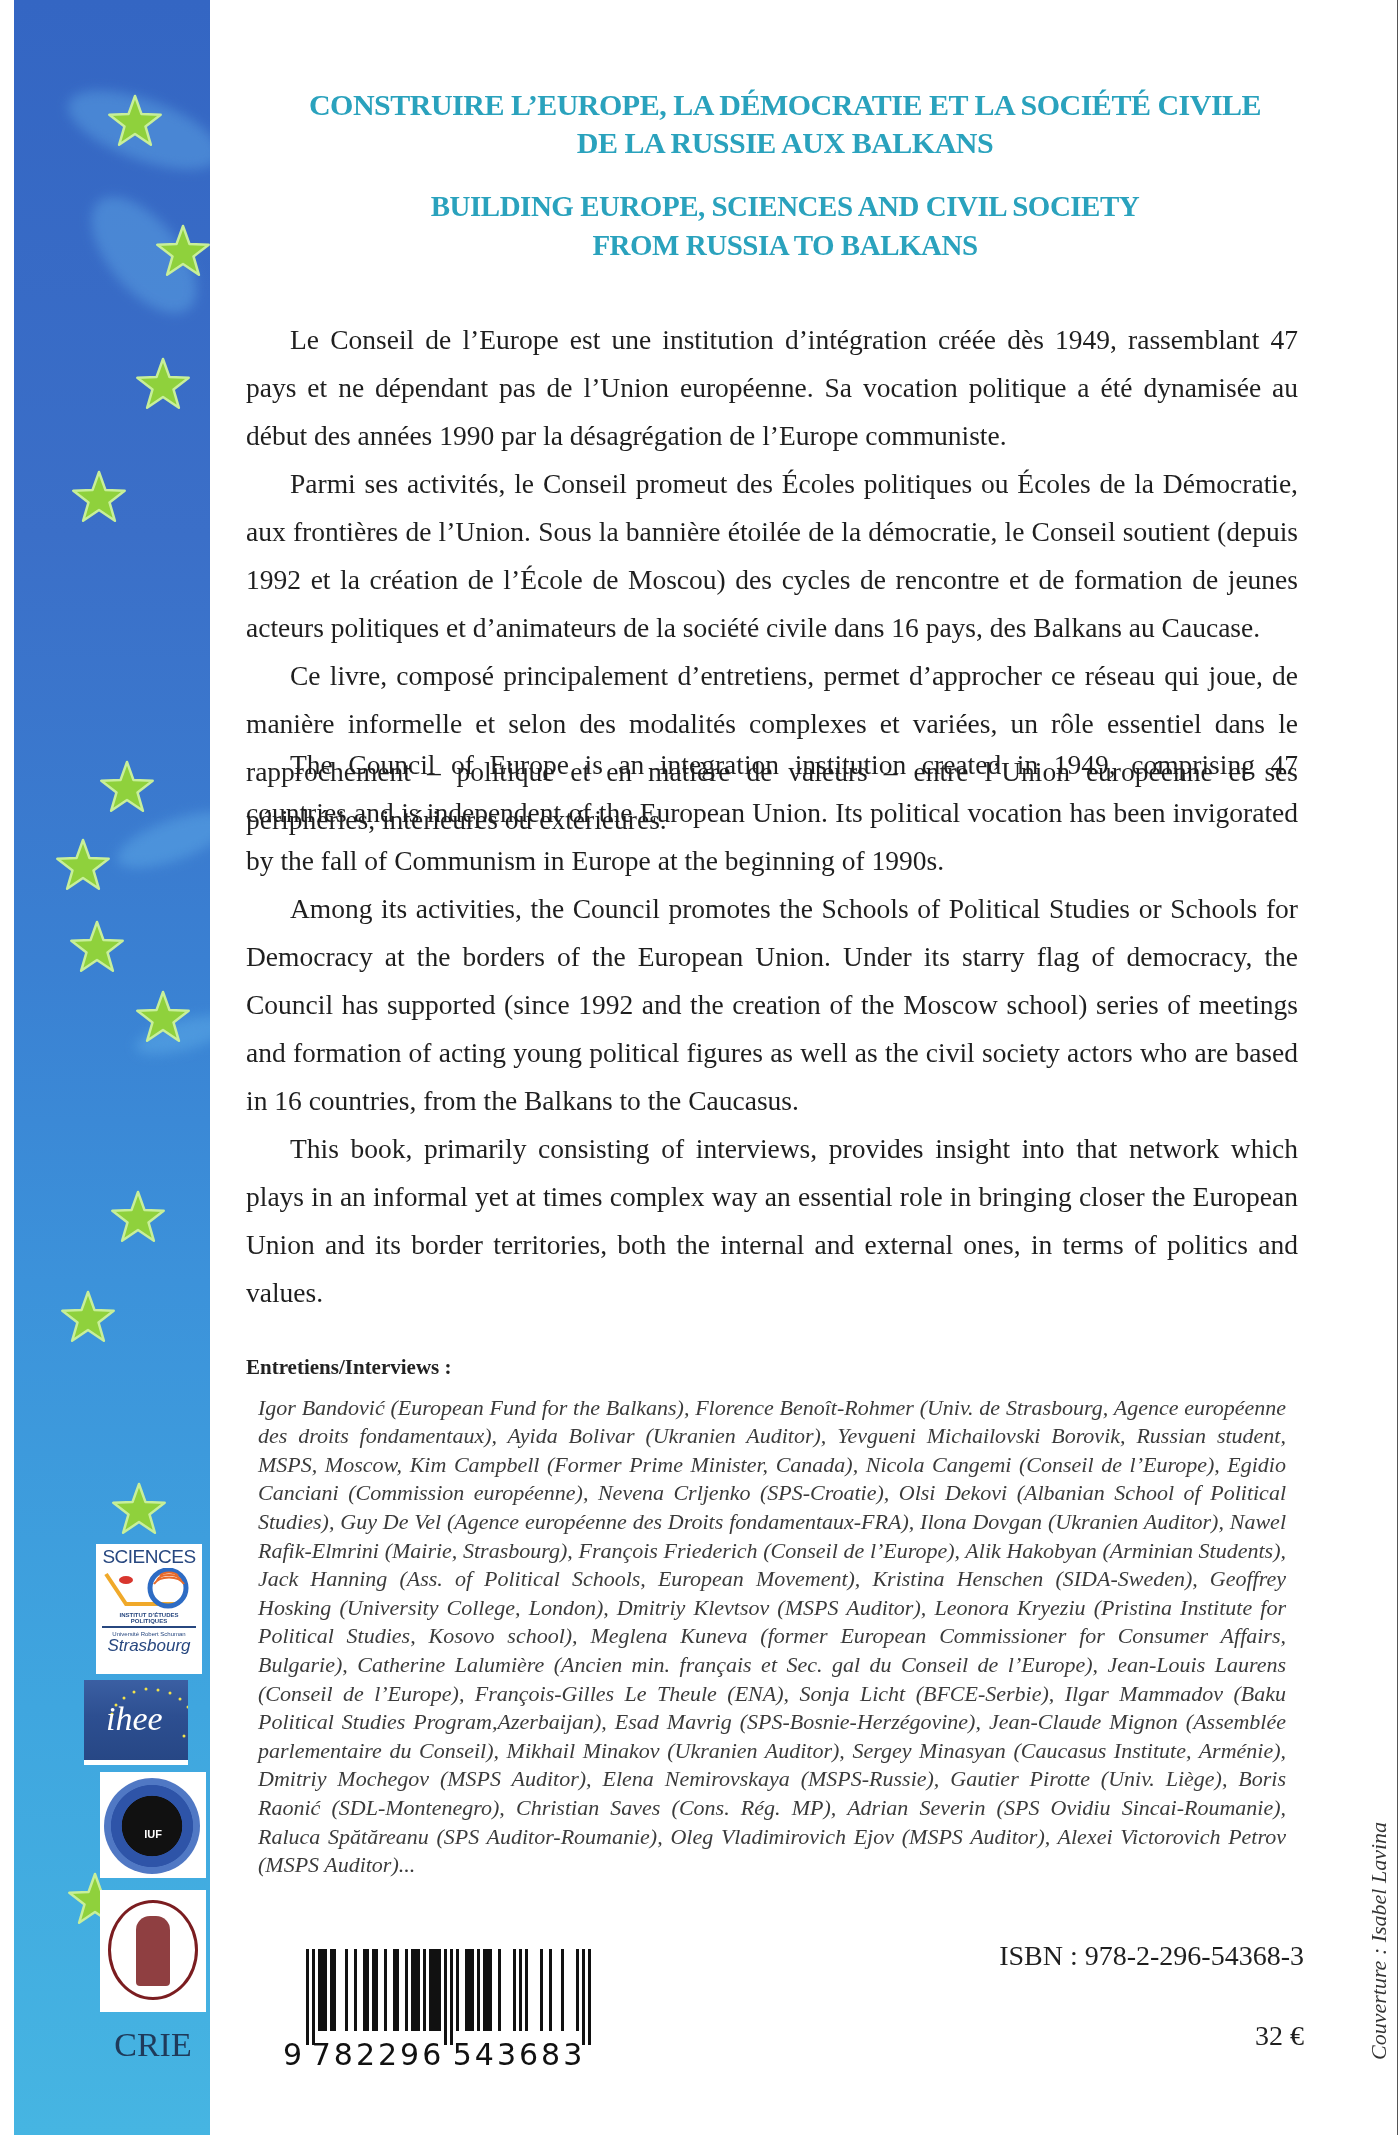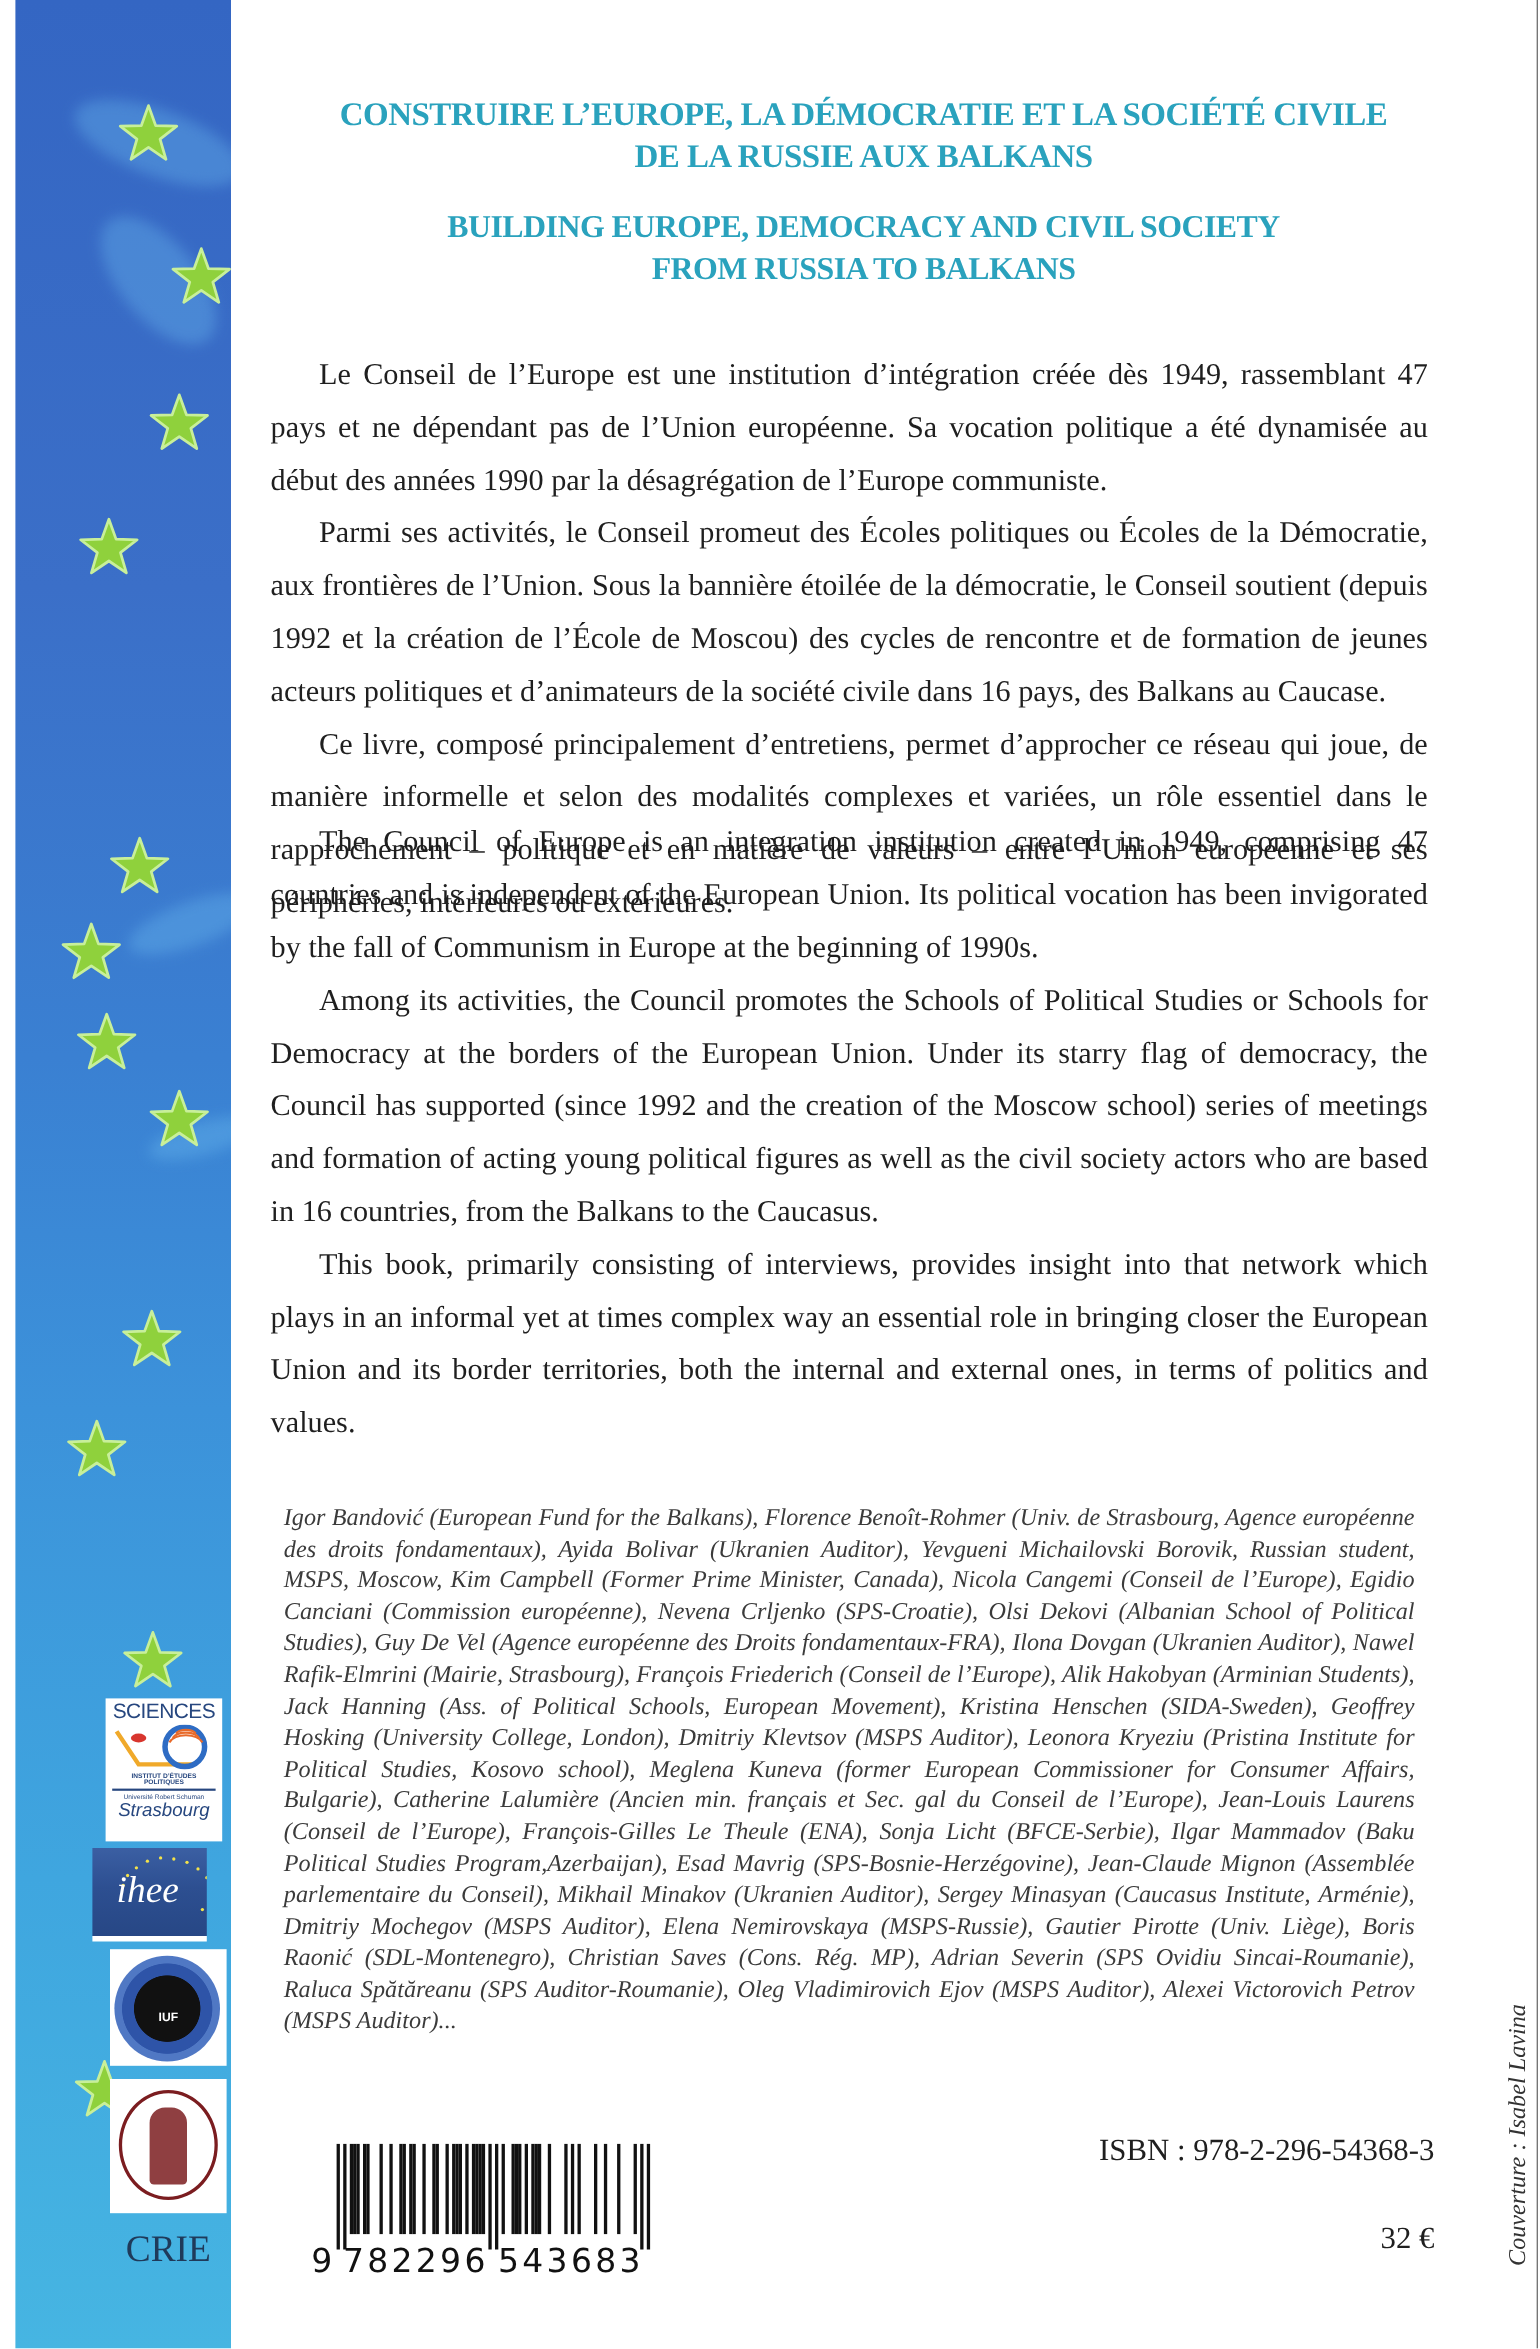--- a/index.html
+++ b/index.html
@@ -161,37 +161,38 @@
   <div class="fig"></div>
 </div>
 
 <div class="crie">CRIE</div>
 
 <div class="title-block title-fr">
   <div>CONSTRUIRE L’EUROPE, LA DÉMOCRATIE ET LA SOCIÉTÉ CIVILE</div>
   <div>DE LA RUSSIE AUX BALKANS</div>
 </div>
 <div class="title-block title-en">
-  <div>BUILDING  EUROPE, DEMOCRACY AND CIVIL SOCIETY</div>
+  <div>BUILDING  EUROPE, SCIENCES AND CIVIL SOCIETY</div>
   <div>FROM RUSSIA TO BALKANS</div>
 </div>
 
 <div class="body-block body-fr">
   <p>Le Conseil de l’Europe est une institution d’intégration créée dès 1949, rassemblant 47 pays et ne dépendant pas de l’Union européenne. Sa vocation politique a été dynamisée au début des années 1990 par la désagrégation de l’Europe communiste.</p>
   <p>Parmi ses activités, le Conseil promeut des Écoles politiques ou Écoles de la Démocratie, aux frontières de l’Union. Sous la bannière étoilée de la démocratie, le Conseil soutient (depuis 1992 et la création de l’École de Moscou) des cycles de rencontre et de formation de jeunes acteurs politiques et d’animateurs de la société civile dans 16 pays, des Balkans au Caucase.</p>
   <p>Ce livre, composé principalement d’entretiens, permet d’approcher ce réseau qui joue, de manière informelle et selon des modalités complexes et variées, un rôle essentiel dans le rapprochement – politique et en matière de valeurs – entre l’Union européenne et ses périphéries, intérieures ou extérieures.</p>
 </div>
 
 <div class="body-block body-en">
   <p>The Council of Europe is an integration institution created in 1949, comprising 47 countries and is independent of the European Union. Its political vocation has been invigorated by the fall of Communism in Europe at the beginning of 1990s.</p>
   <p>Among its activities, the Council promotes the Schools of Political Studies or Schools for Democracy at the borders of the European Union. Under its starry flag of democracy, the Council has supported (since 1992 and the creation of the Moscow school) series of meetings and formation of acting young political figures as well as the civil society actors who are based in 16 countries, from the Balkans to the Caucasus.</p>
   <p>This book, primarily consisting of interviews, provides insight into that network which plays in an informal yet at times complex way an essential role in bringing closer the European Union and its border territories, both the internal and external ones, in terms of politics and values.</p>
 </div>
 
 <div class="interviews">
+  <div class="label">Entretiens/Interviews :</div>
   <p class="text">Igor Bandović (European Fund for the Balkans), Florence Benoît-Rohmer (Univ. de Strasbourg, Agence européenne des droits fondamentaux), Ayida Bolivar (Ukranien Auditor), Yevgueni Michailovski Borovik, Russian student, MSPS, Moscow, Kim Campbell (Former Prime Minister, Canada), Nicola Cangemi (Conseil de l’Europe), Egidio Canciani (Commission européenne), Nevena Crljenko (SPS-Croatie), Olsi Dekovi (Albanian School of Political Studies), Guy De Vel (Agence européenne des Droits fondamentaux-FRA), Ilona Dovgan (Ukranien Auditor), Nawel Rafik-Elmrini (Mairie, Strasbourg), François Friederich (Conseil de l’Europe), Alik Hakobyan (Arminian Students), Jack Hanning (Ass. of Political Schools, European Movement), Kristina Henschen (SIDA-Sweden), Geoffrey Hosking (University College, London), Dmitriy Klevtsov (MSPS Auditor), Leonora Kryeziu (Pristina Institute for Political Studies, Kosovo school), Meglena Kuneva (former European Commissioner for Consumer Affairs, Bulgarie), Catherine Lalumière (Ancien min. français et Sec. gal du Conseil de l’Europe), Jean-Louis Laurens (Conseil de l’Europe), François-Gilles Le Theule (ENA), Sonja Licht (BFCE-Serbie), Ilgar Mammadov (Baku Political Studies Program,Azerbaijan), Esad Mavrig (SPS-Bosnie-Herzégovine), Jean-Claude Mignon (Assemblée parlementaire du Conseil), Mikhail Minakov (Ukranien Auditor), Sergey Minasyan (Caucasus Institute, Arménie), Dmitriy Mochegov (MSPS Auditor), Elena Nemirovskaya (MSPS-Russie), Gautier Pirotte (Univ. Liège), Boris Raonić (SDL-Montenegro), Christian Saves (Cons. Rég. MP), Adrian Severin (SPS Ovidiu Sincai-Roumanie), Raluca Spătăreanu (SPS Auditor-Roumanie), Oleg Vladimirovich Ejov (MSPS Auditor), Alexei Victorovich Petrov (MSPS Auditor)...</p>
 </div>
 
 <div class="barcode">
   <svg id="barcode-svg" width="320" height="130" viewBox="0 0 320 130">
       <rect x="26" y="4" width="3" height="96" fill="#111"></rect>
       <rect x="32" y="4" width="3" height="96" fill="#111"></rect>
       <rect x="38" y="4" width="3" height="82" fill="#111"></rect>
       <rect x="41" y="4" width="3" height="82" fill="#111"></rect>
       <rect x="44" y="4" width="3" height="82" fill="#111"></rect>

